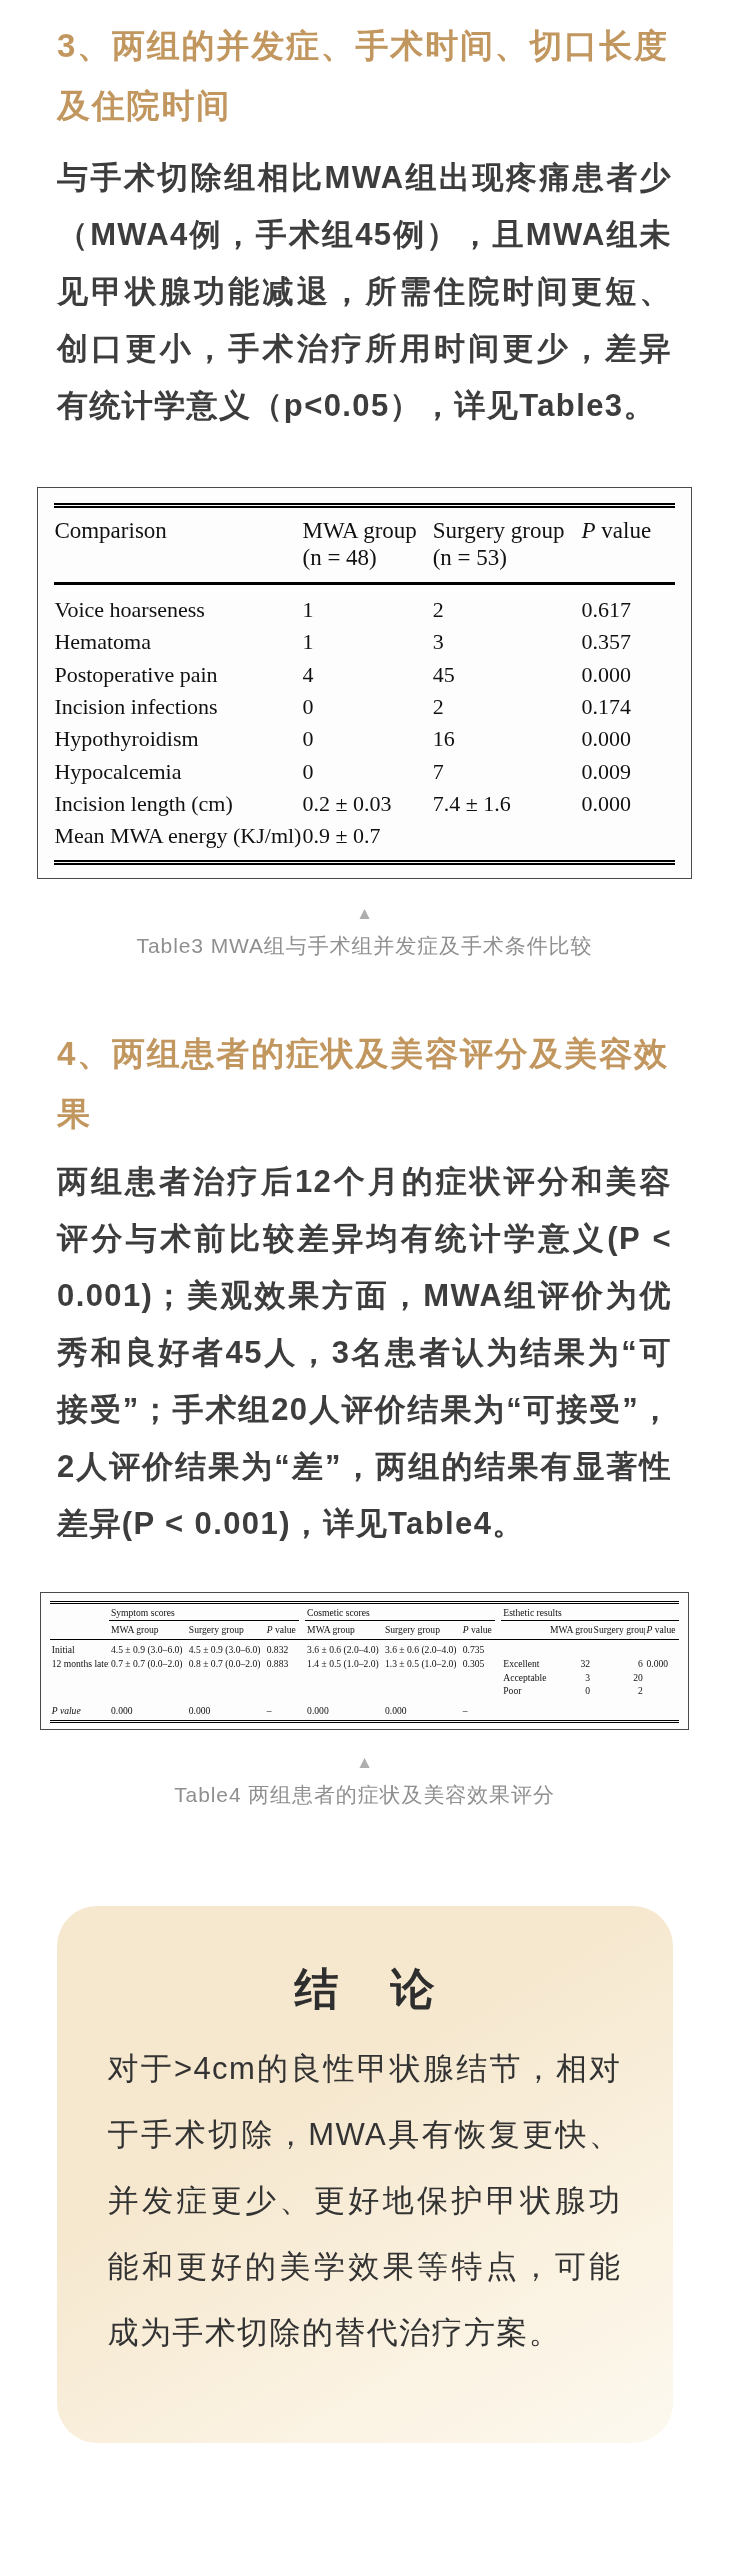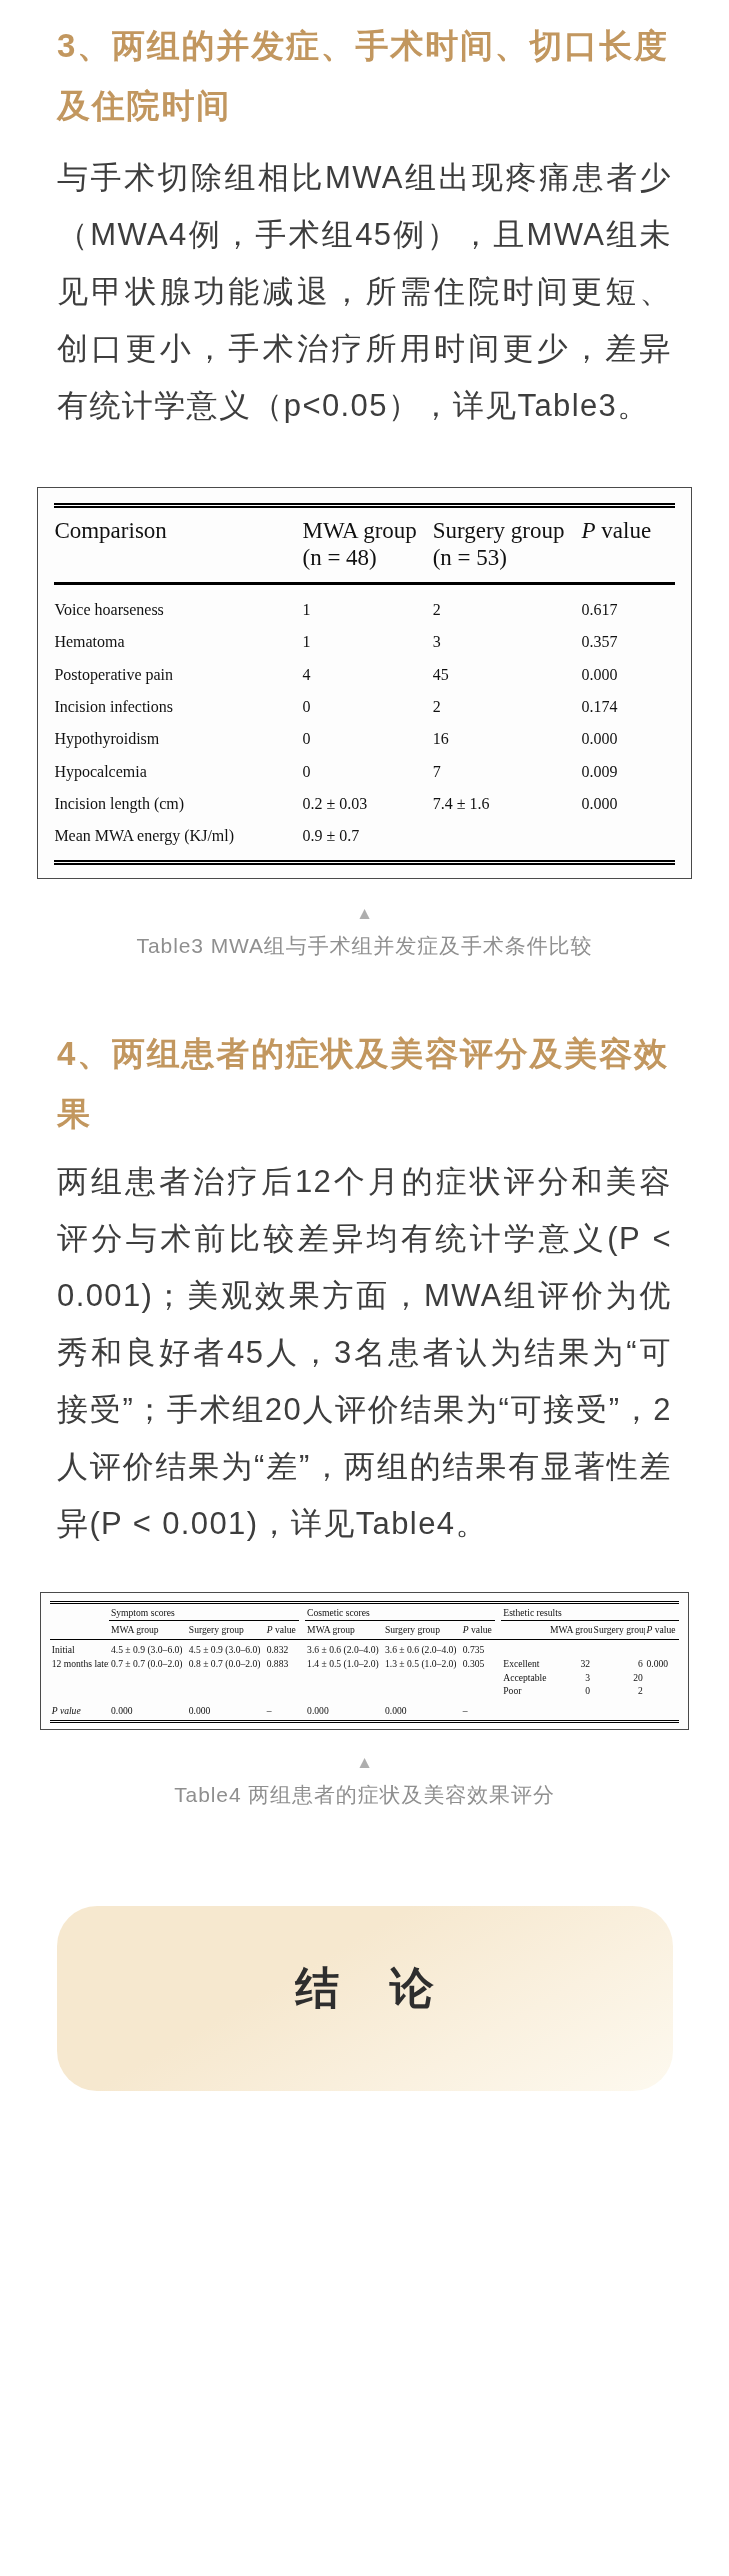--- a/index.html
+++ b/index.html
@@ -11,40 +11,40 @@
   
   .sec-heading{
     margin:0;padding:0 57px;color:#c2975f;font-weight:bold;
     font-size:33px;line-height:60px;letter-spacing:1.8px;
   }
   .sec-heading.h4{margin-top:64px;}
   
   .body-p{
     margin:12.8px 0 0;padding:0 57px;color:#3d3d3d;
     font-size:31px;line-height:57px;letter-spacing:1.4px;
-    text-align:justify;text-justify:inter-ideograph;
+    text-align:justify;text-justify:inter-ideograph;font-weight:bold;
   }
   
   .tbl-fig{
     background:#fdfdfd;border:0.9px solid #4a4a4a;margin:53px auto 0;
     font-family:"Liberation Serif","DejaVu Serif",serif;color:#111;
     box-sizing:border-box;
   }
   .fig3{width:655px;padding:14.6px 16.4px 12.8px;}
   .fig4{width:649px;padding:7.3px 9px 5.5px;margin-top:40px;}
   table{border-collapse:collapse;width:100%;}
   
   .t3{border-top:5.5px double #000;border-bottom:5.5px double #000;table-layout:fixed;}
   .t3 col.c1{width:40%;} .t3 col.c2{width:21%;} .t3 col.c3{width:24%;} .t3 col.c4{width:15%;}
   .t3 th{
     font-weight:normal;text-align:left;vertical-align:top;
     font-size:23px;line-height:27px;padding:9px 0 11px;
     border-bottom:3.6px solid #000;
   }
-  .t3 td{font-size:16px;line-height:27px;padding:2.7px 0;vertical-align:top;font-family:Liberation Serif, serif;}
+  .t3 td{font-size:22px;line-height:27px;padding:2.7px 0;vertical-align:top;font-family:Liberation Serif, serif;}
   .t3 tbody tr:first-child td{padding-top:11px;}
   .t3 tbody tr:last-child td{padding-bottom:11px;}
   .pv-sym{font-style:italic;}
   
   .t4{border-top:3.6px double #000;border-bottom:3.6px double #000;table-layout:fixed;font-size:9.6px;}
   .t4 th,.t4 td{
     font-weight:normal;text-align:left;vertical-align:top;
     line-height:12px;padding:0.9px 1.8px;white-space:nowrap;overflow:hidden;
   }
   .t4 .grp{border-bottom:0.9px solid #000;padding-top:3.6px;}
@@ -62,21 +62,21 @@
     letter-spacing:0.9px;
   }
   
   .conclusion{
     width:616px;margin:97px auto 0;border-radius:40px;
     background:linear-gradient(150deg,#f6e8cf 0%,#f6e8cf 38%,#faf1e0 70%,#fdf9ef 100%);
     box-sizing:border-box;padding:57px 51px 77px;
   }
   .conclusion-title{
     margin:0;text-align:center;color:#2e2e2e;
-    font-family:Liberation Serif, serif;
+    font-family:Liberation Sans, sans-serif;
     font-weight:bold;font-size:44px;line-height:51px;letter-spacing:0.45em;text-indent:0.45em;
   }
   .conclusion-p{
     margin:22px 0 0;color:#333333;font-size:31px;line-height:66px;letter-spacing:1.4px;
     text-align:justify;text-justify:inter-ideograph;
   }
 </style>
 </head>
 <body>
 
@@ -286,16 +286,17 @@
         </tr>
       </tbody>
     </table>
   </figure>
 
   <div class="tri" style="margin-top:22px">▲</div>
   <div class="fig-caption">Table4 两组患者的症状及美容效果评分</div>
 
   <section class="conclusion">
     <h3 class="conclusion-title">结 论</h3>
+    <p class="conclusion-p">对于&gt;4cm的良性甲状腺结节，相对于手术切除，MWA具有恢复更快、并发症更少、更好地保护甲状腺功能和更好的美学效果等特点，可能成为手术切除的替代治疗方案。</p>
   </section>
 
 </div>
 
 
 </body></html>

